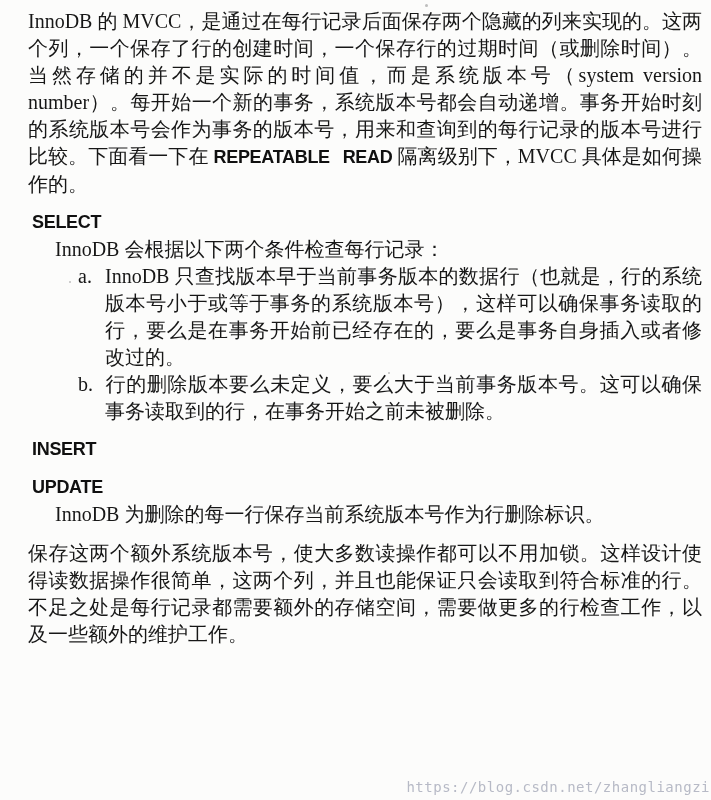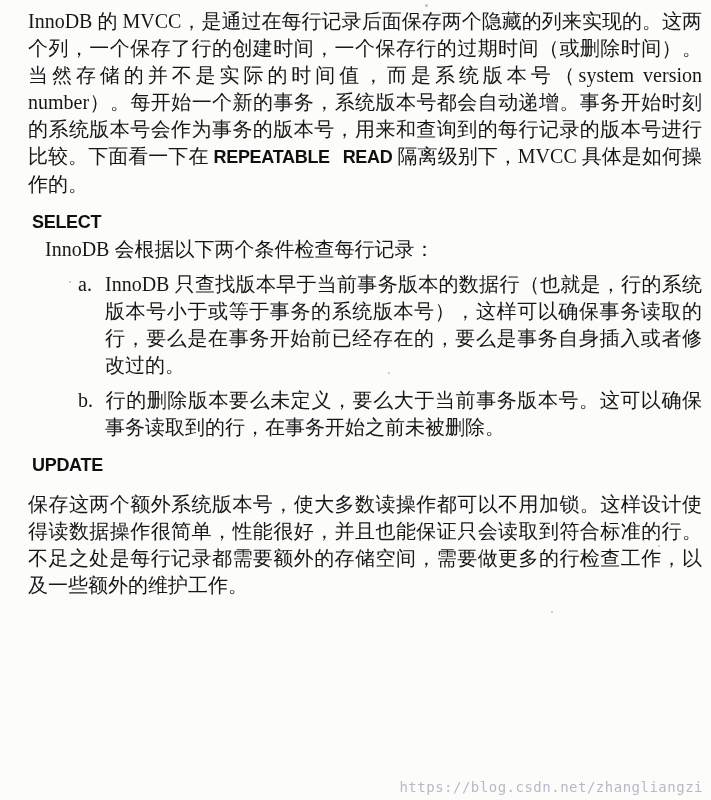--- a/index.html
+++ b/index.html
@@ -26,44 +26,43 @@
   }
   .heading {
     font-family: "Liberation Sans", "DejaVu Sans", sans-serif;
     font-weight: 700;
     font-size: 19px;
     line-height: 27px;
     margin: 10px 0 0 4px;
     letter-spacing: -0.3px;
     color: #111;
   }
-  .indent-1 { margin-left: 17px; }
+  .indent-1 { margin-left: 27px; }
   .list-item {
     margin-left: 50px;
     padding-left: 27px;
     text-indent: -27px;
-    margin-top: 8px;
   }
   .list-item .marker {
     display: inline-block;
     width: 27px;
     text-indent: 0;
   }
   .spaced { margin-top: 12px; }
   .kw {
     font-family: "Liberation Sans", "DejaVu Sans", sans-serif;
     font-weight: 700;
     font-size: 18px;
     letter-spacing: -0.3px;
     word-spacing: 0.45em;
     color: #101010;
   }
   .watermark {
     position: absolute;
-    right: 8px;
+    right: 1px;
     bottom: 5px;
     font-family: "DejaVu Sans Mono", "Liberation Mono", monospace;
     font-size: 14px;
     letter-spacing: 0.5px;
     color: #b7bac6;
     user-select: none;
   }
   .speck {
     position: absolute;
     background: #8a8a8a;
@@ -74,22 +73,24 @@
 </head>
 <body>
 
 <div class="page" style="background: rgb(252, 252, 251); color: rgb(23, 23, 23);">
   <div class="content" id="doc">
       <div class="para"><span class="run-body">InnoDB 的 MVCC，是通过在每行记录后面保存两个隐藏的列来实现的。这两个列，一个保存了行的创建时间，一个保存行的过期时间（或删除时间）。当然存储的并不是实际的时间值，而是系统版本号（system version number）。每开始一个新的事务，系统版本号都会自动递增。事务开始时刻的系统版本号会作为事务的版本号，用来和查询到的每行记录的版本号进行比较。下面看一下在 </span><span class="kw">REPEATABLE READ</span><span class="run-body"> 隔离级别下，MVCC 具体是如何操作的。</span></div>
       <div class="heading"><span class="kw">SELECT</span></div>
       <div class="para indent-1"><span class="run-body">InnoDB 会根据以下两个条件检查每行记录：</span></div>
       <div class="para list-item"><span class="marker">a.</span><span class="run-body">InnoDB 只查找版本早于当前事务版本的数据行（也就是，行的系统版本号小于或等于事务的系统版本号），这样可以确保事务读取的行，要么是在事务开始前已经存在的，要么是事务自身插入或者修改过的。</span></div>
       <div class="para list-item"><span class="marker">b.</span><span class="run-body">行的删除版本要么未定义，要么大于当前事务版本号。这可以确保事务读取到的行，在事务开始之前未被删除。</span></div>
+      <div class="heading"><span class="kw">INSERT</span></div>
       <div class="heading"><span class="kw">UPDATE</span></div>
-      <div class="para spaced"><span class="run-body">保存这两个额外系统版本号，使大多数读操作都可以不用加锁。这样设计使得读数据操作很简单，性能很好，并且也能保证只会读取到符合标准的行。不足之处是每行记录都需要额外的存储空间，需要做更多的行检查工作，以及一些额外的维护工作。</span></div>
+      <div class="para indent-1"><span class="run-body">InnoDB 为删除的每一行保存当前系统版本号作为行删除标识。</span></div>
+      <div class="para spaced"><span class="run-body">保存这两个额外系统版本号，使大多数读操作都可以不用加锁。这样设计使得读数据操作很简单，这两个列，并且也能保证只会读取到符合标准的行。不足之处是每行记录都需要额外的存储空间，需要做更多的行检查工作，以及一些额外的维护工作。</span></div>
     </div>
 
   <div class="watermark" style="color: rgb(183, 186, 198);">https://blog.csdn.net/zhangliangzi</div>
 
   <div class="speck" style="left:425px; top:4px;   width:3px; height:3px;"></div>
   <div class="speck" style="left:69px;  top:281px; width:2px; height:2px;"></div>
   <div class="speck" style="left:388px; top:372px; width:2px; height:2px;"></div>
   <div class="speck" style="left:196px; top:522px; width:2px; height:2px;"></div>
   <div class="speck" style="left:658px; top:545px; width:2px; height:2px;"></div>
   <div class="speck" style="left:551px; top:611px; width:2px; height:2px;"></div>

